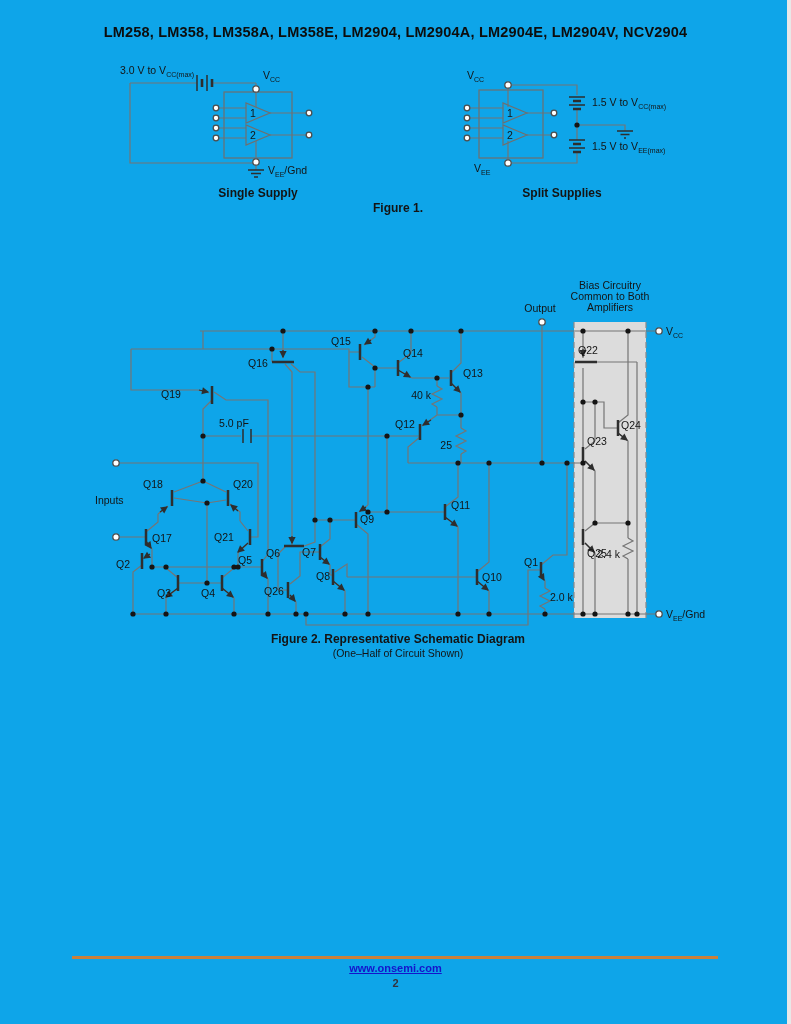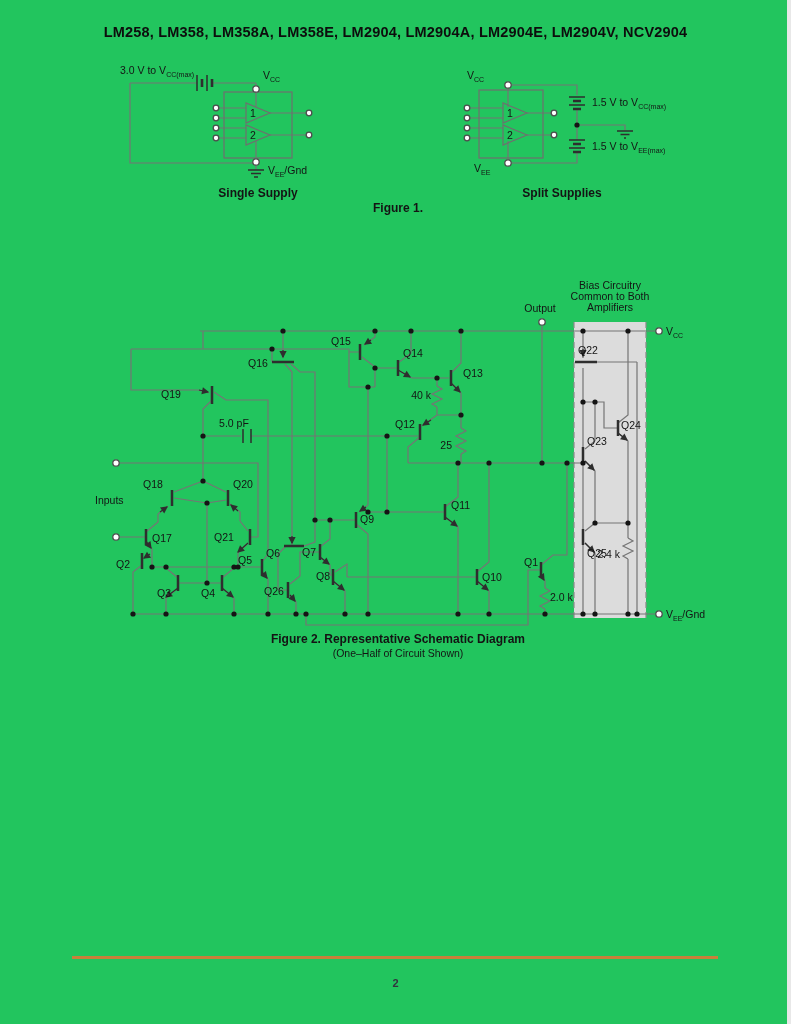--- a/index.html
+++ b/index.html
@@ -1,16 +1,16 @@
 <!DOCTYPE html>
 <html><head>
 <meta charset="utf-8">
 <style>
   html,body{margin:0;padding:0;background:#e8e8e8;}
-  .page{position:relative;width:787px;height:1024px;background:#22c55e;overflow:hidden;
+  .page{position:relative;width:787px;height:1024px;background:#0ea5e9;overflow:hidden;
         font-family:"Liberation Sans",sans-serif;color:#111;}
   .header{position:absolute;top:24px;left:0;width:791px;text-align:center;
           font-size:14.5px;font-weight:bold;letter-spacing:0.2px;color:#0d0d0d;}
   svg{position:absolute;}
   svg text{font-family:"Liberation Sans",sans-serif;fill:#141414;font-size:10.5px;}
   .wire{stroke:#757575;stroke-width:1.2;fill:none;}
   .bar{stroke:#2e2e2e;stroke-width:2.5;fill:none;}
   .arr{stroke:#2e2e2e;stroke-width:1.2;fill:none;}
   .plate{stroke:#2e2e2e;stroke-width:1.5;fill:none;}
   .plate-thick{stroke:#2e2e2e;stroke-width:2.6;fill:none;}
@@ -239,15 +239,16 @@
     <text x="587" y="445">Q23</text>
     <text x="621" y="429">Q24</text>
     <text x="587" y="557">Q25</text>
     <text x="264" y="595">Q26</text>
 
     <text class="capt" x="398" y="643" text-anchor="middle">Figure 2. Representative Schematic Diagram</text>
     <text x="398" y="657" font-size="11.5" text-anchor="middle">(One–Half of Circuit Shown)</text>
   </svg>
 
   <div class="footer-rule"></div>
+  <a class="footer-link">www.onsemi.com</a>
   <div class="footer-page">2</div>
 
 </div>
 
 </body></html>

